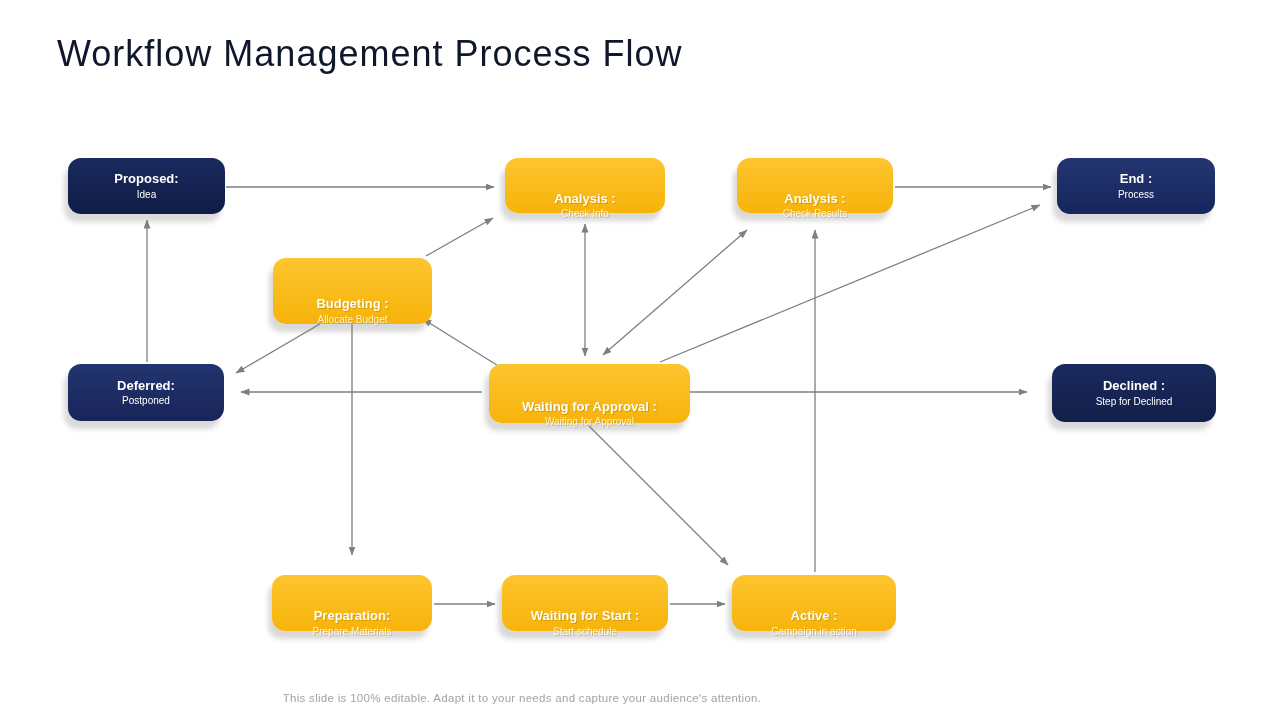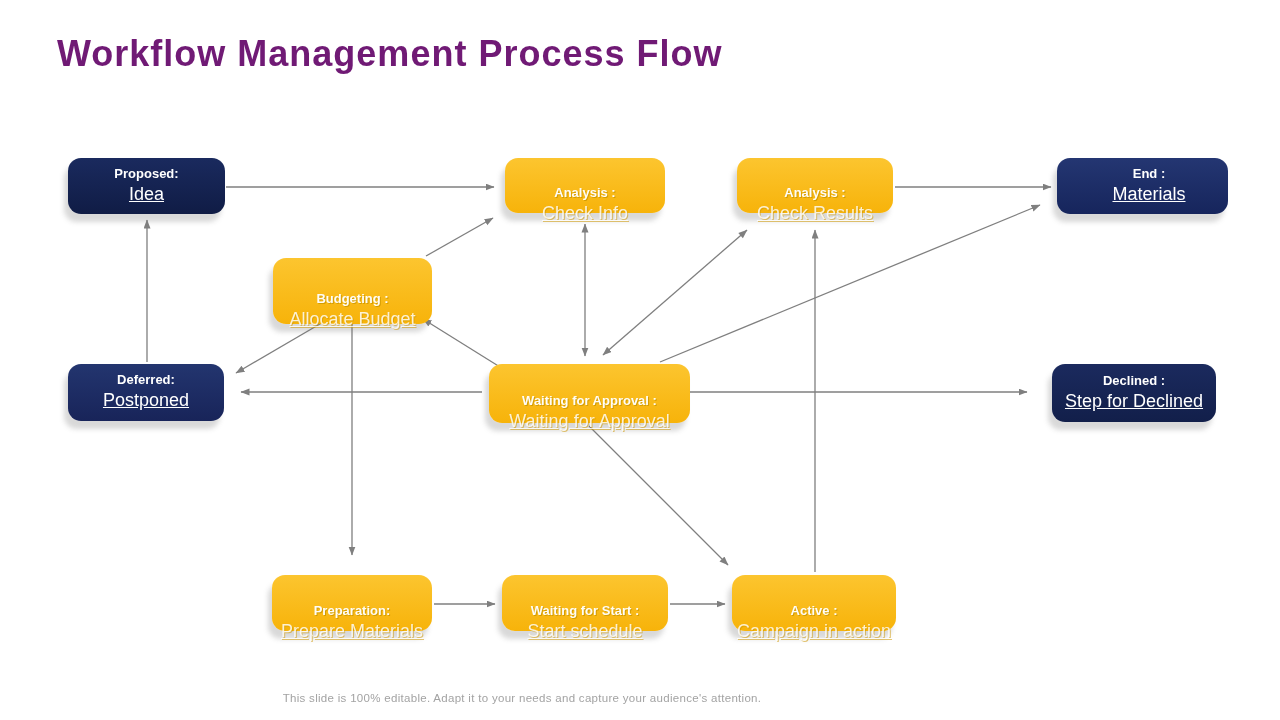--- a/index.html
+++ b/index.html
@@ -3,40 +3,40 @@
 <meta charset="utf-8">
 <style>
   html,body{margin:0;padding:0;}
   body{
     width:1280px;height:720px;position:relative;overflow:hidden;
     background:#ffffff;
     font-family:"Liberation Sans", sans-serif;
   }
   .slide-title{
     position:absolute;left:57px;top:33px;
-    font-size:36px;letter-spacing:1px;color:#701a75;font-weight:700;
+    font-size:36px;letter-spacing:1px;color:#0f172a;font-weight:400;
   }
   .footer-note{
     position:absolute;left:0;top:692px;width:1044px;
     text-align:center;font-size:11.5px;color:#a3a3a3;letter-spacing:.3px;
   }
   .node{
     position:absolute;border-radius:13px;
     display:flex;flex-direction:column;align-items:center;justify-content:center;
     text-align:center;line-height:1.3;
     box-shadow:-4px 8px 5px rgba(120,120,120,0.28);
     z-index:2;
   }
   .node .t{font-size:13px;font-weight:bold;color:#ffffff;}
-  .node .s{font-size:18px;color:#ffffff;text-decoration:underline;}
+  .node .s{font-size:10px;color:#ffffff;}
   .node.gold .t{color:rgba(255,255,255,0.97);text-shadow:1px 1px 0 rgba(205,152,0,0.85);margin-top:40px;}
   .node.gold .s{color:rgba(255,255,255,0.82);text-shadow:1px 1px 0 rgba(205,152,0,0.55);}
   .bg-proposed {background:linear-gradient(180deg,#1a2a5e,#101c45);}
   .bg-deferred {background:linear-gradient(180deg,#23356f,#182459);}
-  .bg-end      {background:linear-gradient(180deg,#243672,#16255c);padding-left:13px;}
+  .bg-end      {background:linear-gradient(180deg,#243672,#16255c);}
   .bg-declined {background:linear-gradient(180deg,#1b2a5e,#121f4a);}
   .bg-gold     {background:linear-gradient(180deg,#fcc52f,#f7b30a);}
   svg.connectors{position:absolute;left:0;top:0;z-index:1;}
 </style>
 </head>
 <body>
 
 <div class="slide-title">Workflow Management Process Flow</div>
 
 <svg class="connectors" width="1280" height="720" viewBox="0 0 1280 720">
@@ -78,21 +78,21 @@
   <div class="s">Check Info</div>
 </div>
 
 <div class="node gold bg-gold" style="left:737px;top:158px;width:156px;height:55px">
   <div class="t">Analysis :</div>
   <div class="s">Check Results</div>
 </div>
 
 <div class="node bg-end" style="left:1057px;top:158px;width:158px;height:56px">
   <div class="t">End :</div>
-  <div class="s">Materials</div>
+  <div class="s">Process</div>
 </div>
 
 <div class="node gold bg-gold" style="left:273px;top:258px;width:159px;height:66px">
   <div class="t">Budgeting :</div>
   <div class="s">Allocate Budget</div>
 </div>
 
 <div class="node bg-deferred" style="left:68px;top:364px;width:156px;height:57px">
   <div class="t">Deferred:</div>
   <div class="s">Postponed</div>

